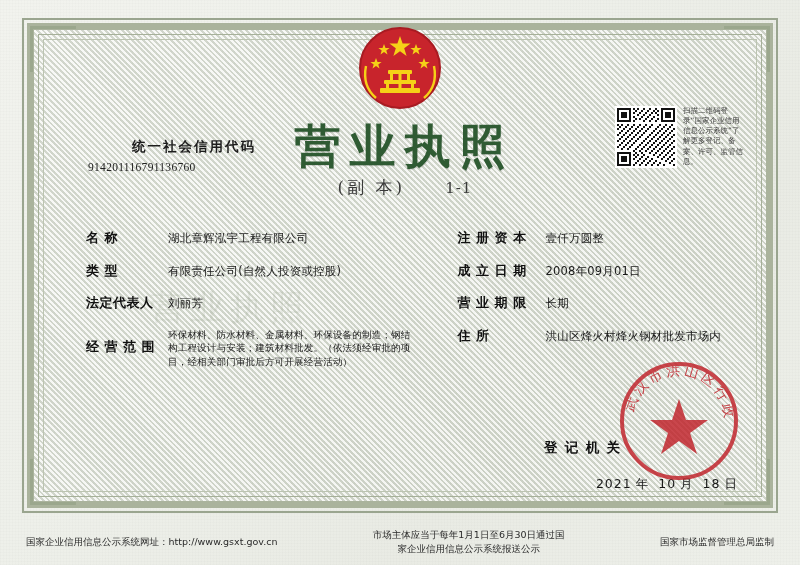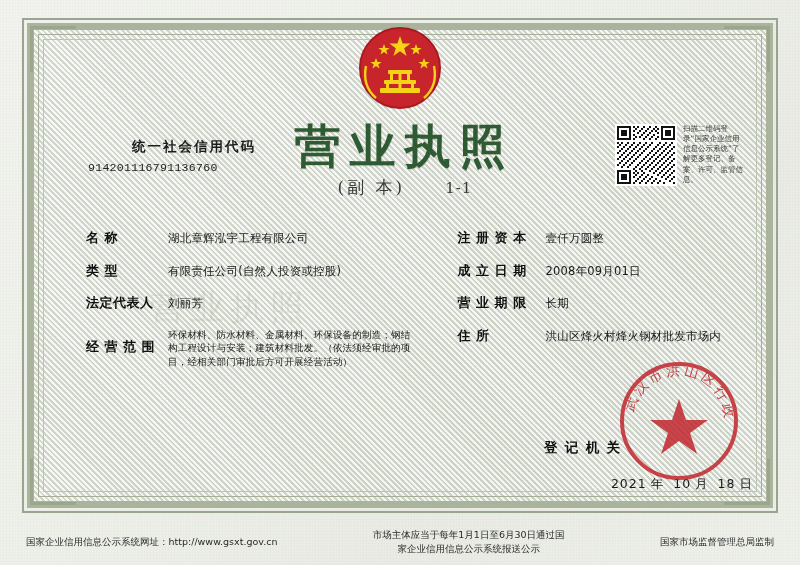--- a/index.html
+++ b/index.html
@@ -96,21 +96,21 @@
     transform: translateX(-50%);
     width: 108px;
     height: 108px;
     z-index: 5;
   }
 
   
   .qr-block {
     position: absolute;
     right: 55px;
-    top: 124px;
+    top: 106px;
     display: flex;
     align-items: flex-start;
     gap: 6px;
     z-index: 4;
   }
   .qr-code {
     width: 62px;
     height: 62px;
     background-color: #fff;
     padding: 2px;
@@ -177,21 +177,21 @@
     letter-spacing: 2px;
     font-weight: 600;
     font-family: "DejaVu Sans", "Liberation Sans", sans-serif;
     padding-left: 44px;
   }
   .credit-value {
     margin-top: 5px;
     font-size: 11.5px;
     color: #222;
     letter-spacing: 0.3px;
-    font-family: Liberation Mono, monospace;
+    font-family: Liberation Serif, serif;
   }
 
   
   .fields {
     position: absolute;
     left: 86px;
     right: 60px;
     top: 228px;
     z-index: 3;
   }
@@ -243,21 +243,21 @@
     bottom: 108px;
     font-size: 13.5px;
     font-weight: 600;
     letter-spacing: 2px;
     color: #111;
     z-index: 3;
     font-family: Liberation Serif, serif;
   }
   .date-line {
     position: absolute;
-    right: 45px;
+    right: 60px;
     bottom: 72px;
     font-size: 12.5px;
     color: #1a1a1a;
     letter-spacing: 1px;
     z-index: 3;
     font-family: "DejaVu Sans", "Liberation Sans", sans-serif;
   }
   .date-line span { margin: 0 2px; }
 
   

